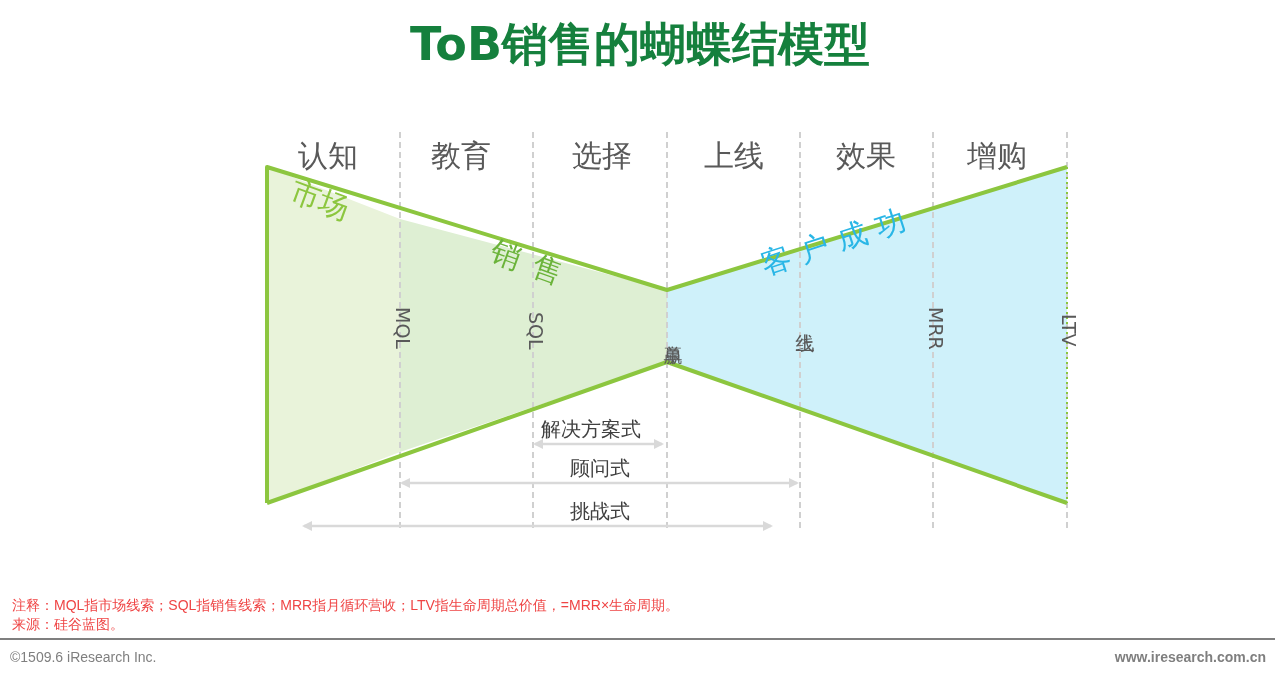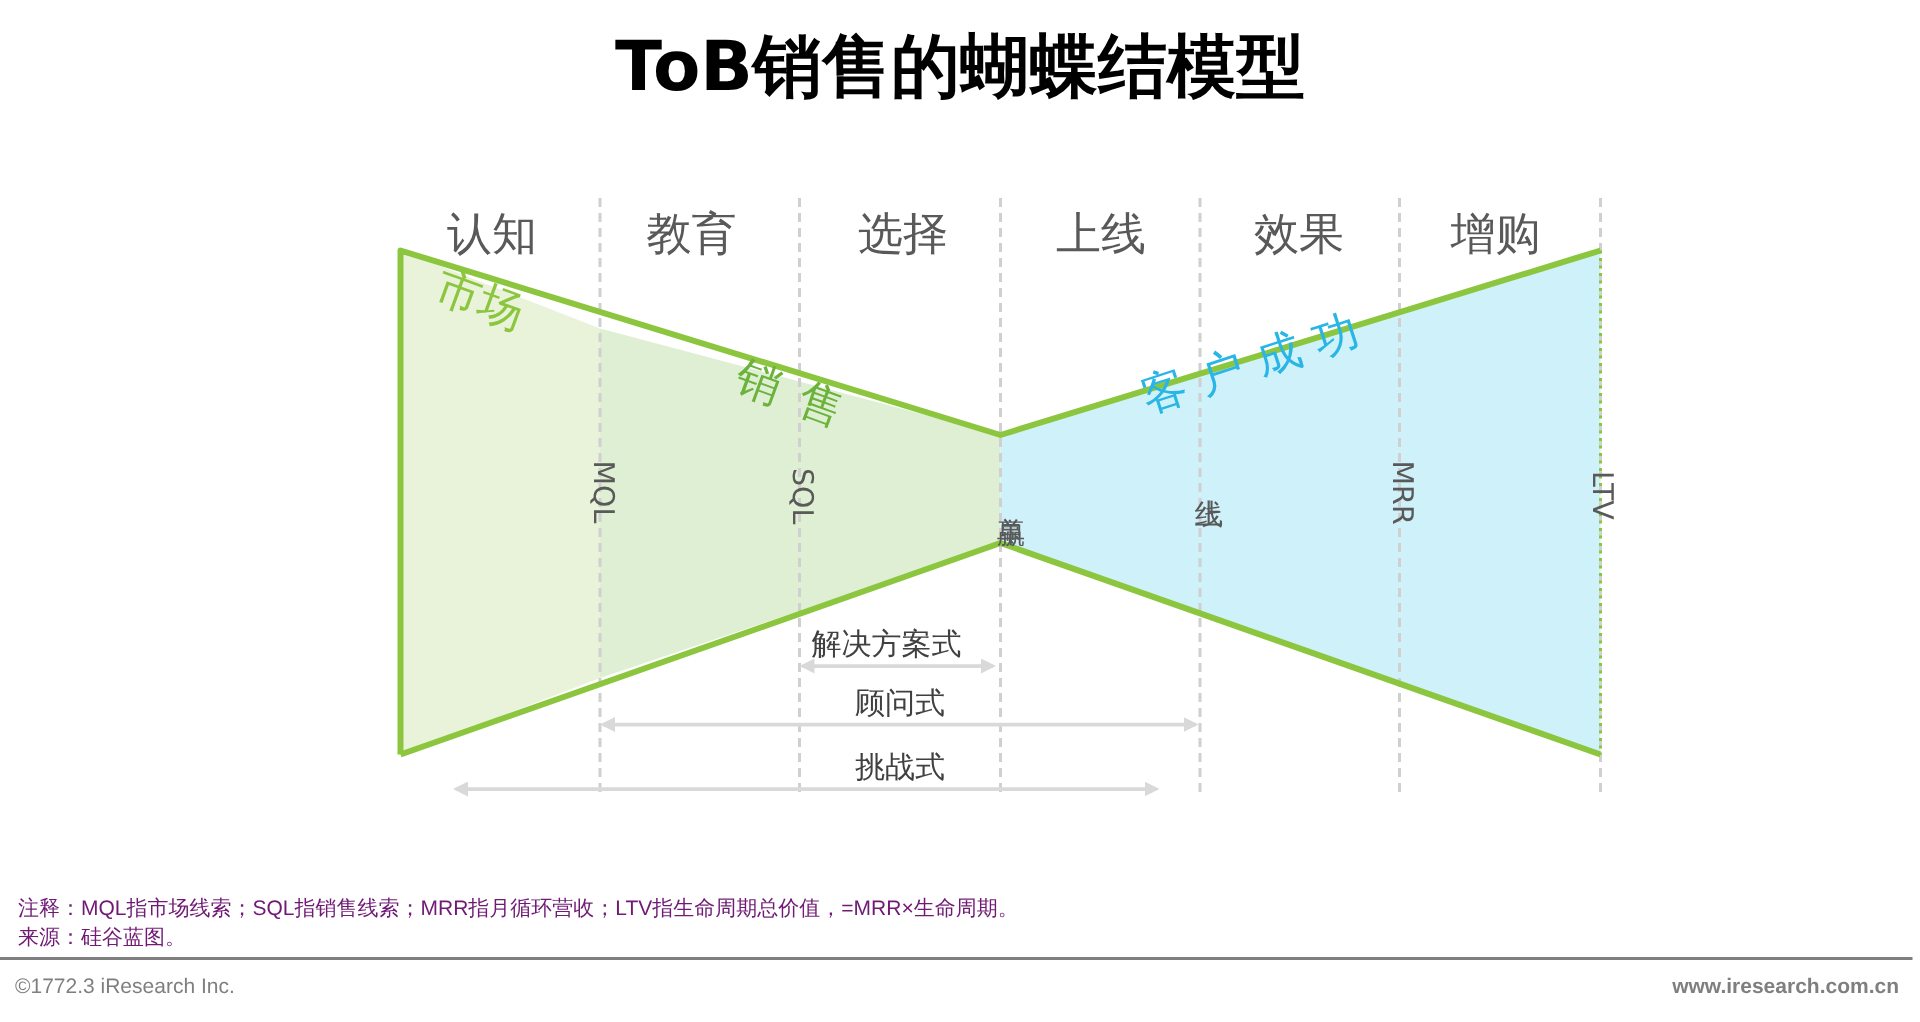--- a/index.html
+++ b/index.html
@@ -1,21 +1,21 @@
 <!DOCTYPE html>
 <html><head>
   <meta charset="utf-8">
   <style>
     html, body { margin: 0; padding: 0; background: #ffffff; }
     body { width: 1280px; height: 681px; position: relative; overflow: hidden;
            font-family: "DejaVu Sans", "Liberation Sans", sans-serif; color: #404040; }
     .title { position: absolute; left: 0; right: 0; top: 14px; text-align: center;
-             font-size: 46px; font-weight: bold; color: #000000; letter-spacing: 0px; }
+             font-size: 46px; font-weight: bold; color: #15803d; letter-spacing: 0px; }
     svg.diagram { position: absolute; left: 0; top: 0; }
-    .note { position: absolute; left: 12px; font-size: 14px; color: #701a75;
+    .note { position: absolute; left: 12px; font-size: 14px; color: #ef4444;
             font-family: "Liberation Sans", "DejaVu Sans", sans-serif; }
     .rule { position: absolute; left: 0; width: 1275px; top: 638px; height: 2px; background: #7f7f7f; }
     .footer-left { position: absolute; left: 10px; top: 649px; font-size: 14px; color: #7f7f7f;
                    font-family: "Liberation Sans", sans-serif; }
     .footer-right { position: absolute; right: 14px; top: 649px; font-size: 14px; color: #7f7f7f;
                     font-family: "Liberation Sans", sans-serif; font-weight: bold; }
   </style>
 </head>
 <body>
 
@@ -78,14 +78,14 @@
   <g font-family="DejaVu Sans, sans-serif" font-size="20" fill="#404040" text-anchor="middle">
     <text x="591" y="436">解决方案式</text>
     <text x="600" y="475">顾问式</text>
     <text x="600" y="518">挑战式</text>
   </g>
 </svg>
 
 <div class="note" style="top:597px;">注释：MQL指市场线索；SQL指销售线索；MRR指月循环营收；LTV指生命周期总价值，=MRR×生命周期。</div>
 <div class="note" style="top:616px;text-align:right;">来源：硅谷蓝图。</div>
 <div class="rule"></div>
-<div class="footer-left">©1772.3 iResearch Inc.</div>
+<div class="footer-left">©1509.6 iResearch Inc.</div>
 <div class="footer-right">www.iresearch.com.cn</div>
 
 </body></html>

